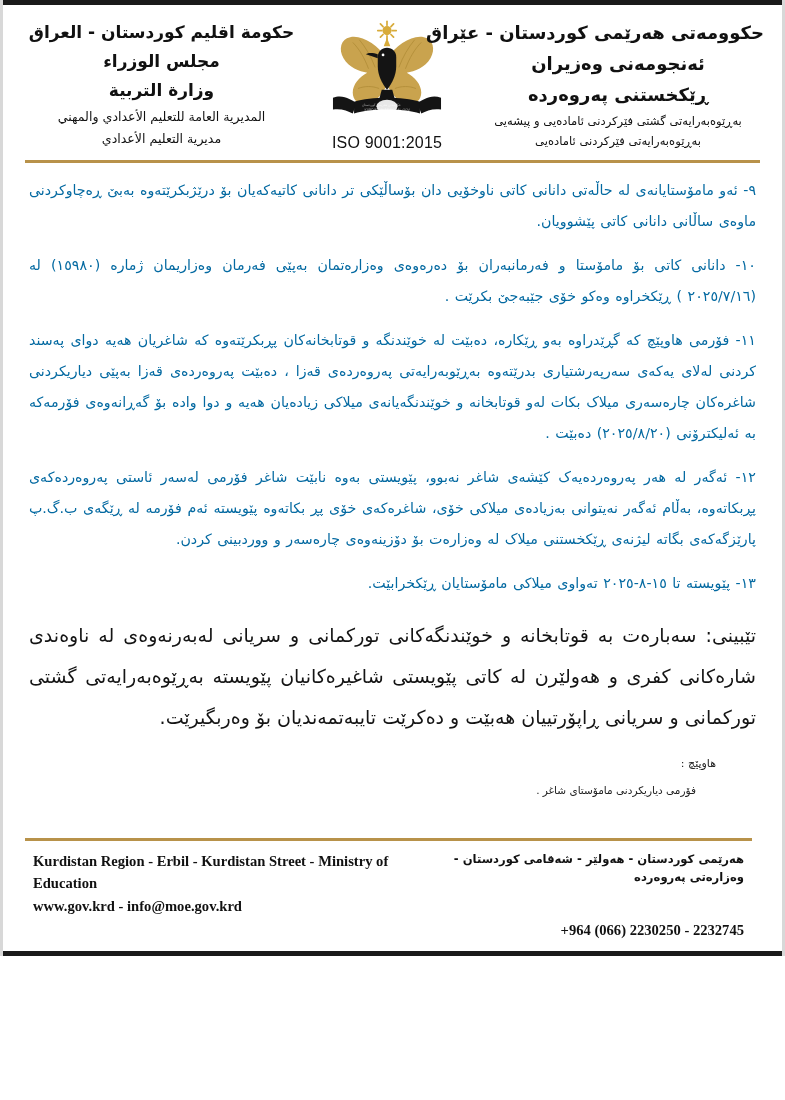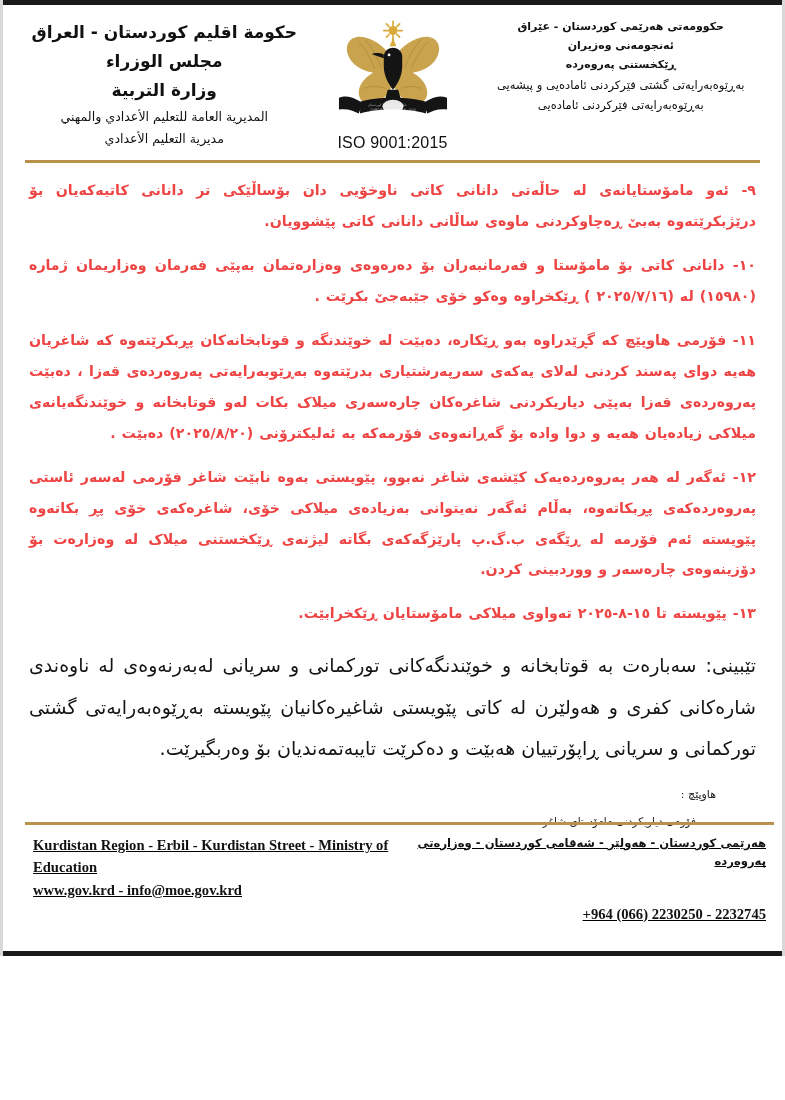--- a/index.html
+++ b/index.html
@@ -57,21 +57,21 @@
   .head-col .l2,
   .head-col .l3 {
     font-weight: bold;
     font-size: 17px;
     line-height: 1.72;
     color: #111;
     white-space: nowrap;
   }
   .head-col.ku .l1,
   .head-col.ku .l2,
-  .head-col.ku .l3 { font-size: 11px; }
+  .head-col.ku .l3 { font-size: 18px; }
   .head-col .l4,
   .head-col .l5 {
     font-weight: normal;
     font-size: 12.6px;
     line-height: 1.78;
     color: #111;
     white-space: nowrap;
   }
   .head-col.ku .l4,
   .head-col.ku .l5 { font-size: 11.6px; }
@@ -105,26 +105,25 @@
   
   .body-area {
     padding: 12px 26px 0 26px;
     direction: rtl;
     text-align: justify;
     text-align-last: right;
   }
   .para {
     font-size: 14.2px;
     line-height: 2.18;
-    color: #ef4444;
+    color: #0369a1;
     margin: 0 0 13px 0;
     text-align: justify;
     text-align-last: right;
     word-spacing: 1px;
-    font-weight: bold;
   }
   .para.short {
     text-align: right;
     text-align-last: right;
   }
   .note {
     font-size: 19px;
     line-height: 2.18;
     color: #141414;
     margin: 16px 0 0 0;
@@ -141,24 +140,23 @@
     font-size: 10.5px;
     color: #222;
     margin: 14px 60px 0 0;
     text-align: right;
   }
 
   
   .footer {
     position: absolute;
     left: 0; right: 0;
-    bottom: 16px;
-    padding: 0 8px 14px 22px;
+    bottom: 0;
+    padding: 0 30px 14px 22px;
     box-sizing: border-box;
-    text-decoration: underline;
   }
   .rule-bottom {
     height: 3px;
     background: #b8924a;
     margin: 0 0 9px 0;
   }
   .footer-row {
     display: flex;
     flex-direction: row;
     justify-content: space-between;

